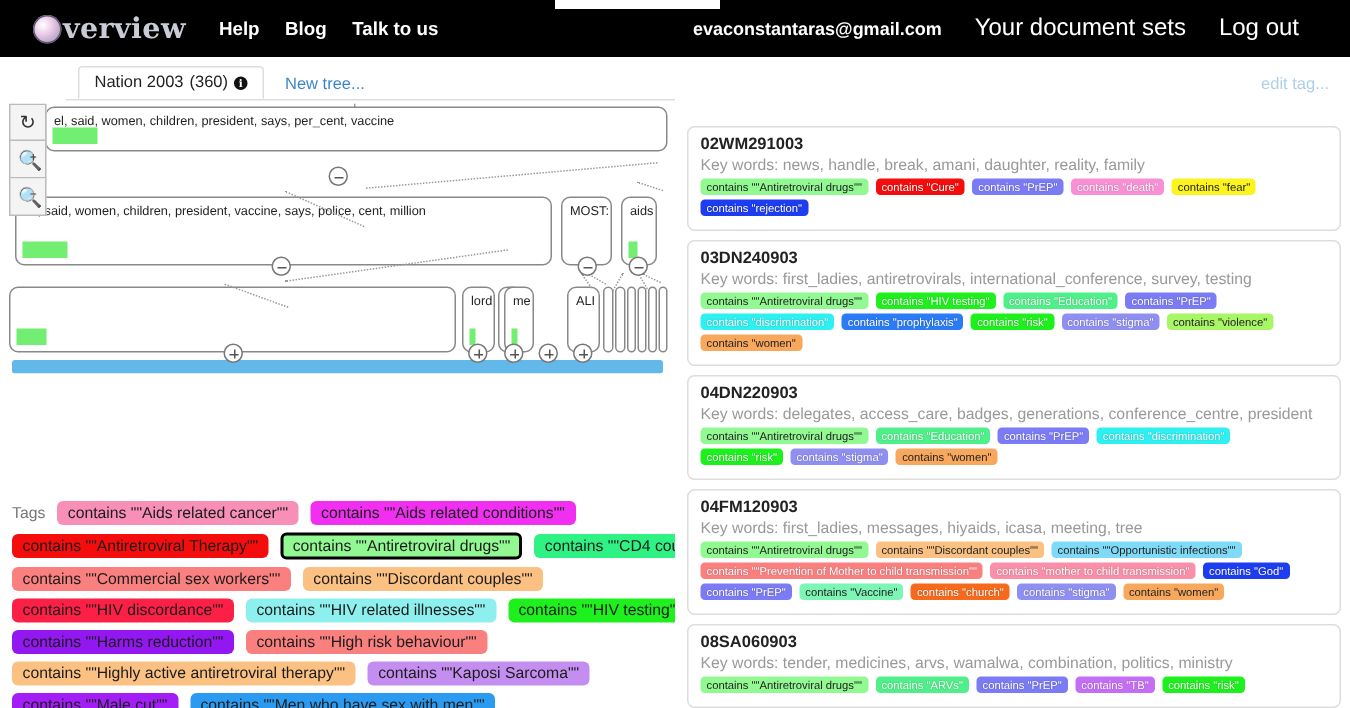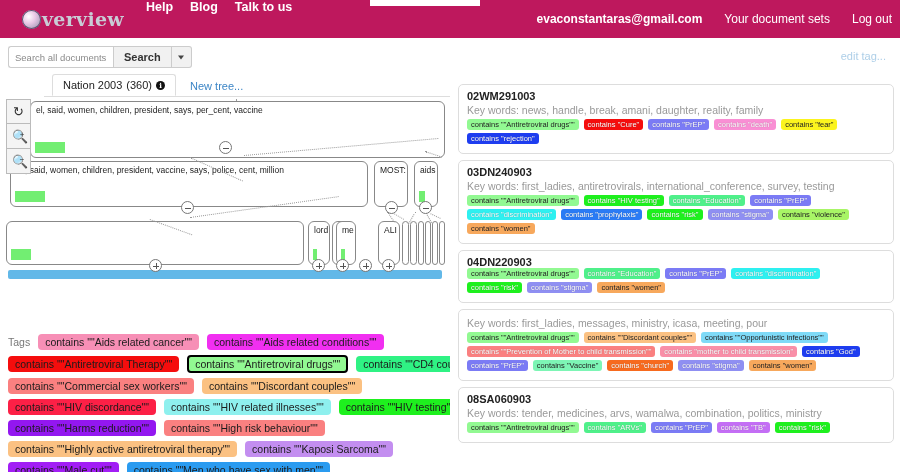--- a/index.html
+++ b/index.html
@@ -7,44 +7,44 @@
   body {
     width: 900px; height: 472px;
     font-family: "Liberation Sans", sans-serif;
     background: #ffffff;
     overflow: hidden;
     position: relative;
   }
 
   
   #topnav {
-    height: 38px; background:#be185d; color:#fff;
-    display:flex; position:relative;
+    height: 38px; background:#000000; color:#fff;
+    display:flex; align-items:center; position:relative;
   }
   #topnav .white-notch{
     position:absolute; left:370px; top:0; width:110px; height:6px; background:#fff;
   }
   .brand { display:flex; align-items:center; margin-left:22px; }
   .brand-orb {
     width:19px;height:19px;border-radius:50%;
     background: radial-gradient(circle at 35% 35%, #ffffff 0%, #e9c9e6 38%, #b9a7c4 70%, #7d7390 100%);
     box-shadow: inset 0 0 0 1px #5c5570;
     margin-right:1px;
   }
   .brand-text{
     font-family:"DejaVu Serif", serif; font-weight:700; font-size:19px;
     color:#c9ccd6; letter-spacing:.3px;
   }
   .navlinks{ display:flex; gap:17px; margin-left:22px; }
   .navlinks a{
     color:#fff; font-size:12.5px; font-weight:700; text-decoration:none;
   }
-  .nav-right{ margin-left:auto; display:flex; align-items:center; gap:22px; margin-right:8px; }
+  .nav-right{ margin-left:auto; display:flex; align-items:center; gap:22px; margin-right:34px; }
   .nav-right .email{ font-size:12px; font-weight:700; color:#fff; }
-  .nav-right a{ color:#fff; font-size:12px; text-decoration:none; }
+  .nav-right a{ color:#fff; font-size:16px; text-decoration:none; }
 
   
   #main { display:flex; height:434px; }
   #left { width:450px; position:relative; background:#fff; }
   #right { width:450px; background:#fff; position:relative; }
 
   
   #searchbar{ display:flex; align-items:center; padding:8px 0 0 8px; }
   #search-input{
     width:105px; height:22px; border:1px solid #ccc; border-right:none;
@@ -169,27 +169,20 @@
     <span class="email">evaconstantaras@gmail.com</span>
     <a href="#">Your document sets</a>
     <a href="#">Log out</a>
   </div>
 </div>
 
 <div id="main">
 
   <div id="left">
 
-    <div id="searchbar">
-      <input id="search-input" type="text" placeholder="Search all documents" style="">
-      <button class="btn-search">Search</button>
-      <div class="btn-caret">
-        <span class="tri"></span>
-      </div>
-    </div>
 
     <div id="tabs">
       <div class="tab">
         <span>Nation 2003</span>
         <span class="count">(360)</span>
         <span class="info-dot">i</span>
       </div>
       <span class="newtree">New tree...</span>
     </div>
 
@@ -201,21 +194,21 @@
       <div class="dotline" style="left:425px; top:52px; width:18px; transform:rotate(18deg);"></div>
       <div class="dotline" style="left:190px; top:118px; width:150px; transform:rotate(-8deg);"></div>
       <div class="dotline" style="left:150px; top:120px; width:45px; transform:rotate(20deg);"></div>
       <div class="dotline" style="left:388px; top:113px; width:12px; transform:rotate(55deg);"></div>
       <div class="dotline" style="left:392px; top:113px; width:14px; transform:rotate(30deg);"></div>
       <div class="dotline" style="left:426px; top:113px; width:12px; transform:rotate(60deg);"></div>
       <div class="dotline" style="left:428px; top:113px; width:14px; transform:rotate(25deg);"></div>
       <div class="dotline" style="left:416px; top:113px; width:14px; transform:rotate(120deg);"></div>
 
       <div id="tree-nodes">
-          <div class="node" style="left: 30px; top: 2px; width: 415px; height: 57px;">
+          <div class="node" style="left: 30px; top: 2px; width: 415px; height: 30px;">
             <span class="label">el, said, women, children, president, says, per_cent, vaccine</span>
             <span class="bar" style="width: 30px;"></span>
           </div>
           <div class="node" style="left: 10px; top: 62px; width: 358px; height: 46px;">
             <span class="label">tel, said, women, children, president, vaccine, says, police, cent, million</span>
             <span class="bar" style="width: 30px;"></span>
           </div>
           <div class="node" style="left: 374px; top: 62px; width: 34px; height: 46px;">
             <span class="label">MOST: c</span>
           </div>
@@ -345,32 +338,34 @@
             <span class="doctag" style="background: rgb(46, 240, 240);">contains "discrimination"</span>
             <span class="doctag" style="background: rgb(42, 123, 245);">contains "prophylaxis"</span>
             <span class="doctag" style="background: rgb(30, 240, 30);">contains "risk"</span>
             <span class="doctag" style="background: rgb(143, 143, 242);">contains "stigma"</span>
             <span class="doctag dark" style="background: rgb(168, 245, 102);">contains "violence"</span>
             <span class="doctag dark" style="background: rgb(247, 168, 92);">contains "women"</span>
           </div>
         </div>
         <div class="doccard">
           <div class="doctitle">04DN220903</div>
+          <div class="dockeys">Key words: delegates, access_care, badges, generations, conference_centre, president</div>
           <div class="doctags">
             <span class="doctag dark" style="background: rgb(146, 249, 146);">contains ""Antiretroviral drugs""</span>
             <span class="doctag" style="background: rgb(79, 240, 138);">contains "Education"</span>
             <span class="doctag" style="background: rgb(123, 123, 245);">contains "PrEP"</span>
             <span class="doctag" style="background: rgb(46, 240, 240);">contains "discrimination"</span>
             <span class="doctag" style="background: rgb(30, 240, 30);">contains "risk"</span>
             <span class="doctag" style="background: rgb(143, 143, 242);">contains "stigma"</span>
             <span class="doctag dark" style="background: rgb(247, 168, 92);">contains "women"</span>
           </div>
         </div>
         <div class="doccard">
-          <div class="dockeys">Key words: first_ladies, messages, ministry, icasa, meeting, pour</div>
+          <div class="doctitle">04FM120903</div>
+          <div class="dockeys">Key words: first_ladies, messages, hiyaids, icasa, meeting, tree</div>
           <div class="doctags">
             <span class="doctag dark" style="background: rgb(146, 249, 146);">contains ""Antiretroviral drugs""</span>
             <span class="doctag dark" style="background: rgb(251, 193, 130);">contains ""Discordant couples""</span>
             <span class="doctag dark" style="background: rgb(127, 218, 247);">contains ""Opportunistic infections""</span>
             <span class="doctag" style="background: rgb(250, 128, 128);">contains ""Prevention of Mother to child transmission""</span>
             <span class="doctag" style="background: rgb(249, 143, 168);">contains "mother to child transmission"</span>
             <span class="doctag" style="background: rgb(30, 61, 240);">contains "God"</span>
             <span class="doctag" style="background: rgb(123, 123, 245);">contains "PrEP"</span>
             <span class="doctag dark" style="background: rgb(125, 245, 181);">contains "Vaccine"</span>
             <span class="doctag" style="background: rgb(247, 106, 30);">contains "church"</span>

